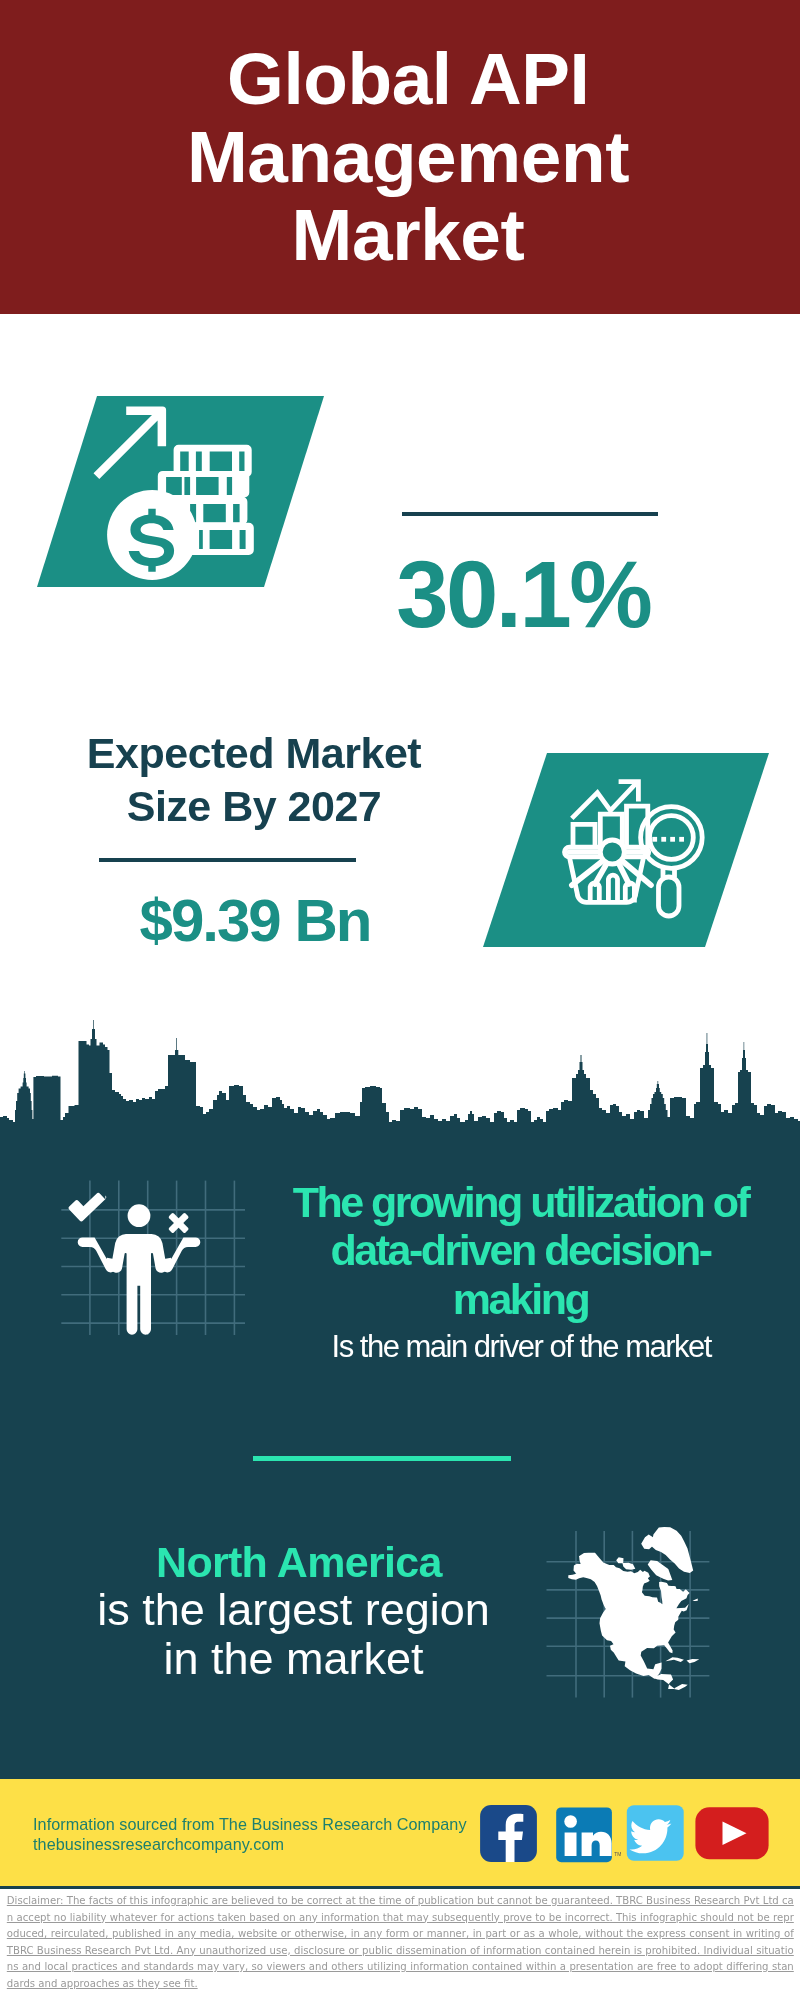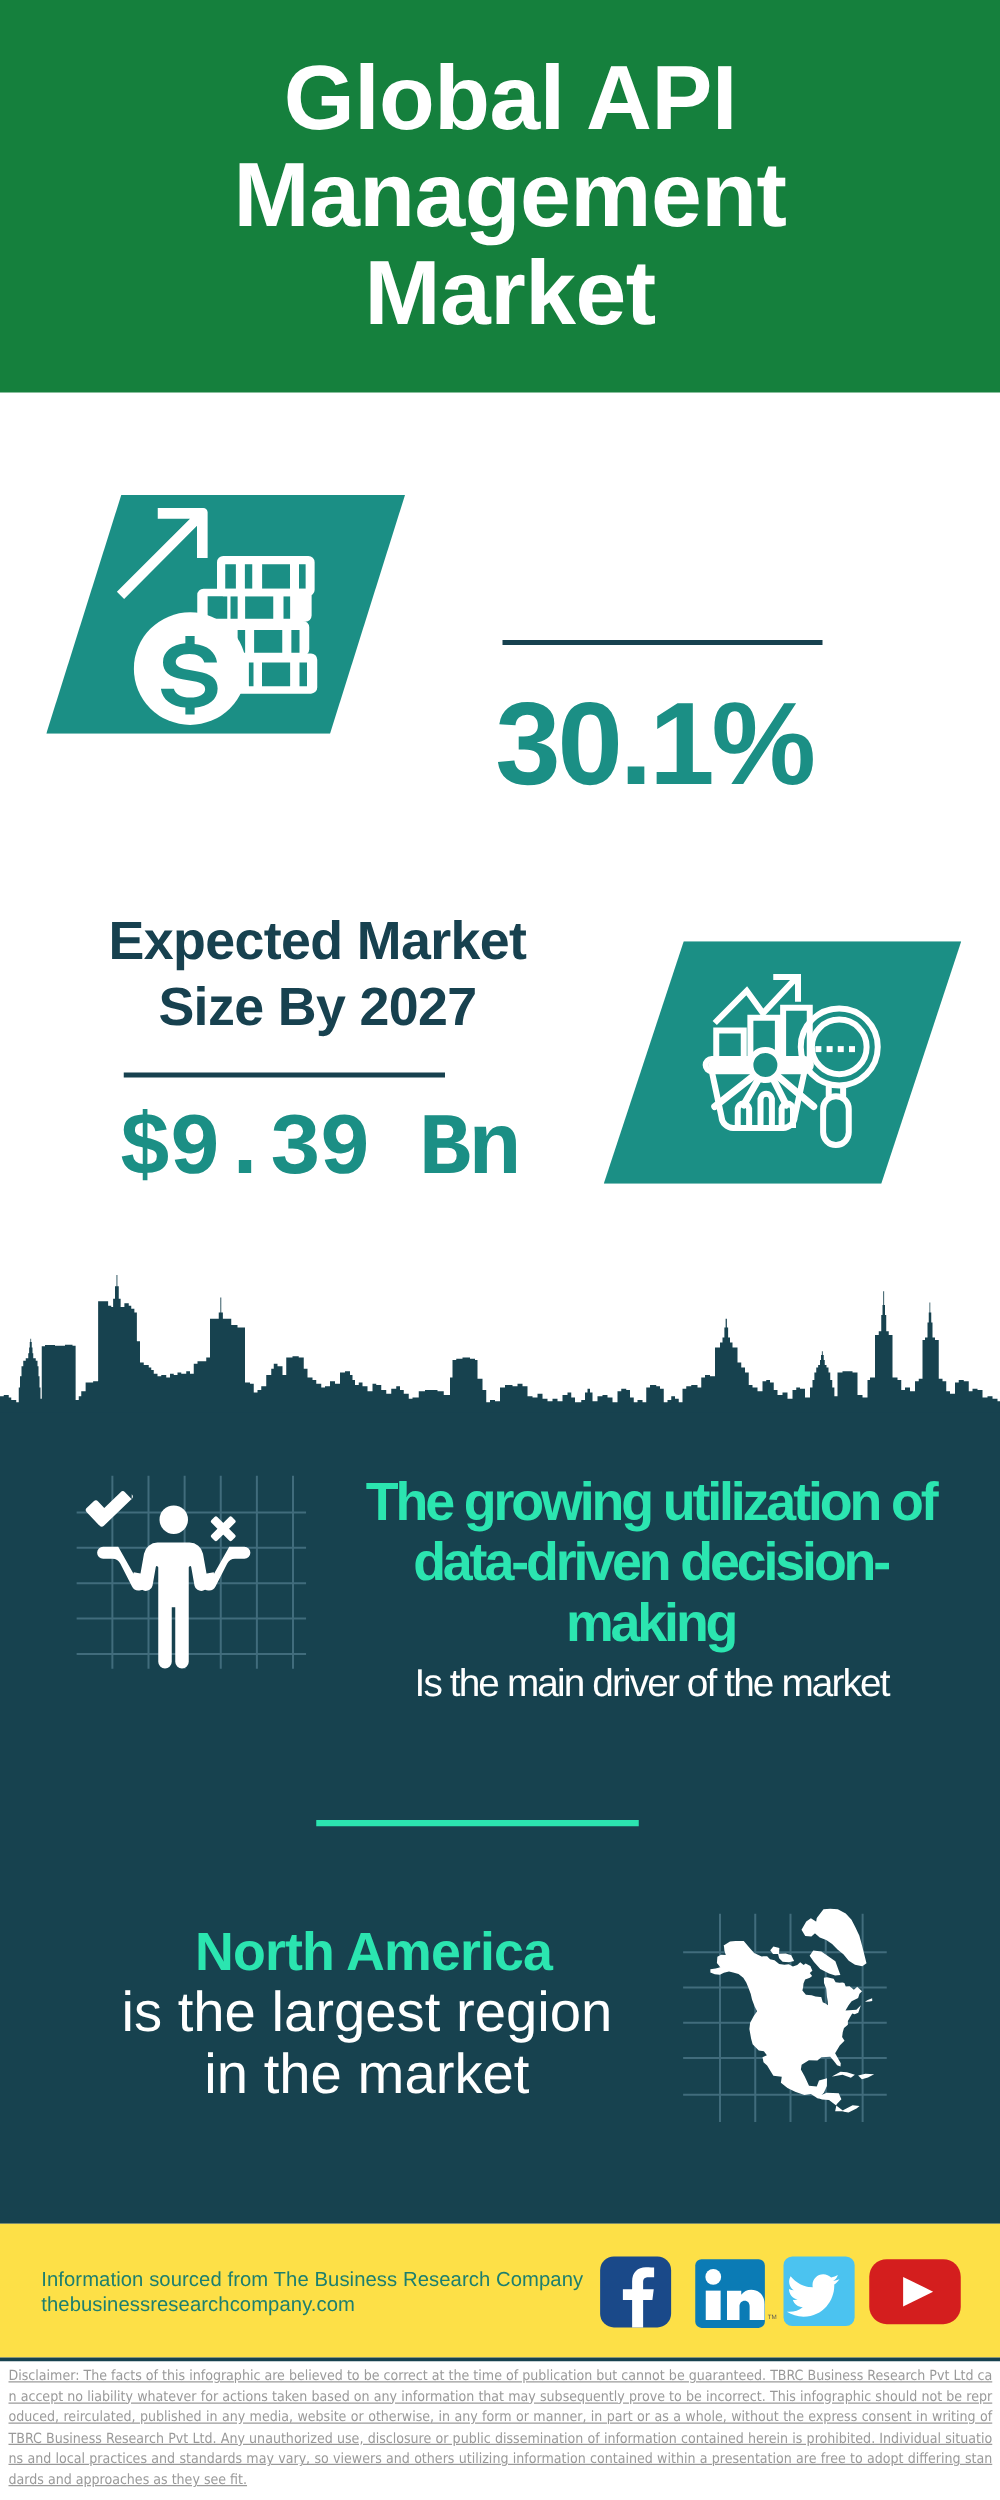--- a/index.html
+++ b/index.html
@@ -1,21 +1,21 @@
 <!DOCTYPE html>
 <html><head>
 <meta charset="utf-8">
 <title>Global API Management Market</title>
 <style>
   html,body{margin:0;padding:0;}
   body{width:800px;height:2000px;background:#ffffff;font-family:"Liberation Sans",sans-serif;overflow:hidden;-webkit-font-smoothing:antialiased;}
   .page{position:relative;width:800px;height:2000px;overflow:hidden;}
 
   
-  .header{position:absolute;left:0;top:0;width:800px;height:314px;background:#15803d;}
+  .header{position:absolute;left:0;top:0;width:800px;height:314px;background:#7f1d1d;}
   .header-title{position:absolute;left:158px;top:40.4px;width:500px;text-align:center;color:#ffffff;
      font-size:73px;font-weight:bold;line-height:78px;letter-spacing:-0.4px;text-indent:0.4px;}
 
   
   .para{position:absolute;}
   .para svg{display:block;}
 
   .stat-head{position:absolute;text-align:center;color:#17414F;font-weight:bold;font-size:43px;line-height:53px;letter-spacing:-0.5px;}
   .rule{position:absolute;height:4px;background:#17414F;}
   .stat-value{position:absolute;text-align:center;color:#1B8F85;font-weight:bold;}
@@ -70,21 +70,21 @@
                  c1.2,4.4 5.9,7.1 13.1,7.1 c7.2,0 11.9,-2.7 11.9,-6.7 c0,-3.3 -2.7,-5.2 -9.1,-6.3
                  l-9.1,-1.6 c-10.5,-1.8 -15.5,-6.3 -15.5,-13.7 c0,-8.4 7,-14 17.9,-15.1 Z"></path>
       </g>
     </svg>
   </div>
   <div class="rule" style="left:402px;top:512px;width:256px;"></div>
   <div class="stat-value" style="left:332px;top:547.8px;width:380px;font-size:94px;line-height:94px;letter-spacing:-2.5px;text-indent:2.5px;">30.1%</div>
 
   <div class="stat-head" style="left:74px;top:726.5px;width:360px;">Expected Market Size By 2027</div>
   <div class="rule" style="left:99px;top:857.7px;width:257px;"></div>
-  <div class="stat-value" style="left:74px;top:883.8px;width:360px;font-size:70px;line-height:74px;letter-spacing:-2px;text-indent:2px;font-family:Liberation Mono, monospace;">$9.39 Bn</div>
+  <div class="stat-value" style="left:74px;top:883.8px;width:360px;font-size:60px;line-height:74px;letter-spacing:-2px;text-indent:2px;">$9.39 Bn</div>
   <div class="para" style="left:483px;top:753px;">
     <svg width="286" height="194" viewBox="0 0 286 194">
       <polygon points="64,0 286,0 222,194 0,194" fill="#1B8F85"></polygon>
       <g fill="none" stroke="#ffffff" stroke-width="4.8" stroke-linecap="butt" stroke-linejoin="miter">
         <path d="M88.8,65.4 L114.4,39.6 L127.4,57.6 L153,30.3"></path>
         <path d="M135.6,28.6 H155.4 V48.4"></path>
         <path d="M90,95 V71.3 H112 V95"></path>
         <path d="M117.3,95 V61.2 H139.3 V95"></path>
         <path d="M143.5,95 V53.2 H164.8 V95"></path>
         <rect x="81.5" y="94.2" width="84.2" height="9.7" rx="4.8"></rect>

